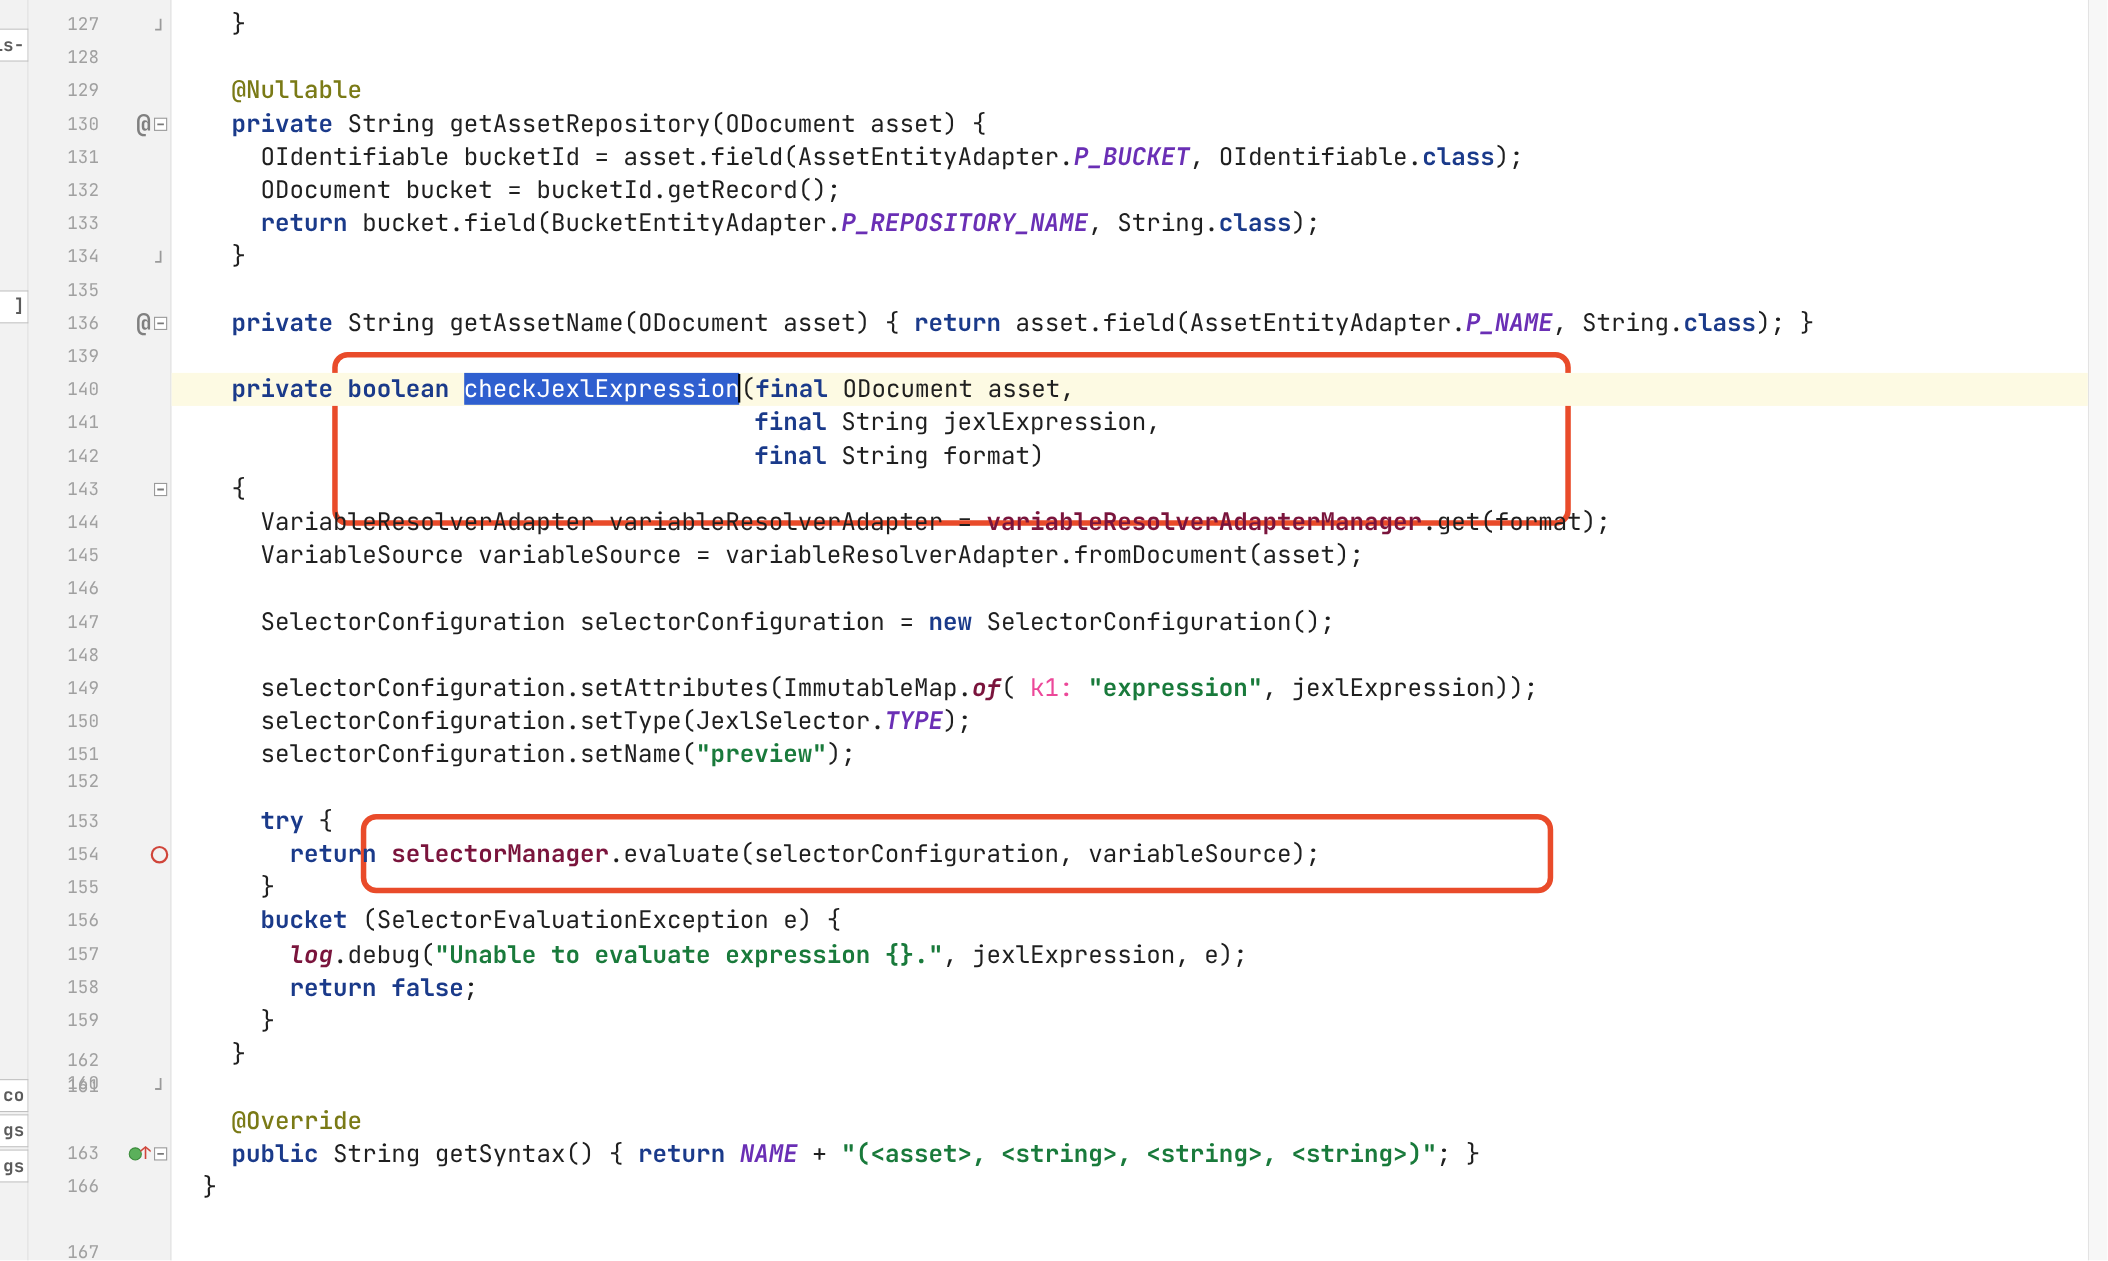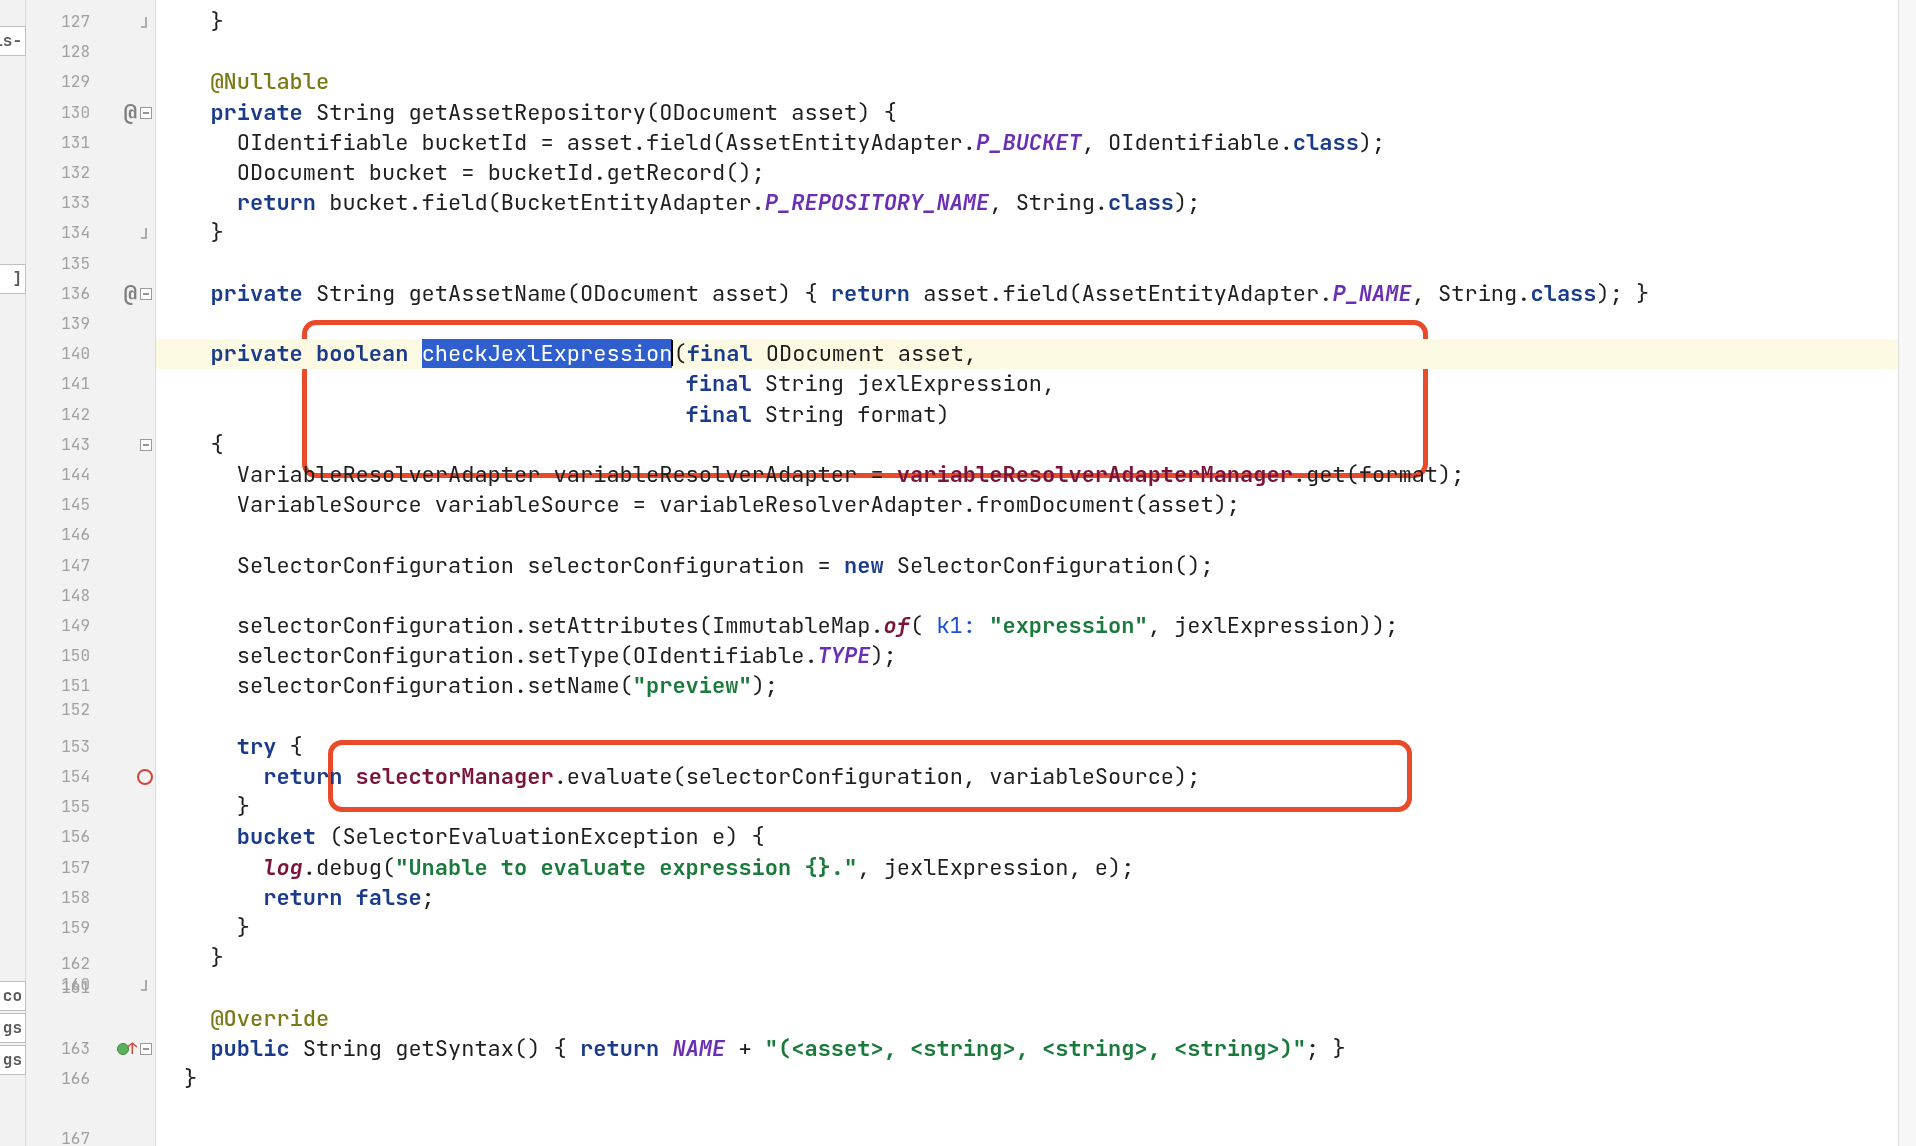--- a/index.html
+++ b/index.html
@@ -65,21 +65,21 @@
   }
   .code-row.hl { background: #fdfae3; }
 
   .t-kw    { color: #1a3a8a; font-weight: 700; }
   .t-ann   { color: #7a7a16; font-weight: 500; }
   .t-type  { color: #1f1f1f; }
   .t-field { color: #7a143c; font-weight: 600; }
   .t-fieldi{ color: #7a143c; font-style: italic; font-weight: 600; }
   .t-const { color: #6a2fb5; font-style: italic; font-weight: 600; }
   .t-str   { color: #197a3b; font-weight: 700; }
-  .t-hint  { color: #1d4ed8; }
+  .t-hint  { color: #ec4899; }
   .t-plain { color: #1f1f1f; }
 
   .sel-token {
     background: #2f5fcf; color: #ffffff; padding: 0 0px;
   }
   .caret-block {
     display:inline-block; width: 2px; height: 26px; background:#000; vertical-align: -5px; margin-left:-1px;
   }
 
   .hi-box {
@@ -332,21 +332,21 @@
       <div class="code-row hl" style="top: 339.2px;"><span class="t-plain">  </span><span class="t-kw">private</span><span class="t-plain"> </span><span class="t-kw">boolean</span><span class="t-plain"> </span><span class="sel-token">checkJexlExpression</span><span class="caret-block"></span><span class="t-plain">(</span><span class="t-kw">final</span><span class="t-plain"> </span><span class="t-type">ODocument</span><span class="t-plain"> asset,</span></div>
       <div class="code-row" style="top: 369.4px;"><span class="t-plain">                                      </span><span class="t-kw">final</span><span class="t-plain"> </span><span class="t-type">String</span><span class="t-plain"> jexlExpression,</span></div>
       <div class="code-row" style="top: 399.6px;"><span class="t-plain">                                      </span><span class="t-kw">final</span><span class="t-plain"> </span><span class="t-type">String</span><span class="t-plain"> format)</span></div>
       <div class="code-row" style="top: 429.8px;"><span class="t-plain">  {</span></div>
       <div class="code-row" style="top: 460px;"><span class="t-plain">    </span><span class="t-type">VariableResolverAdapter</span><span class="t-plain"> variableResolverAdapter = </span><span class="t-field">variableResolverAdapterManager</span><span class="t-plain">.get(format);</span></div>
       <div class="code-row" style="top: 490.2px;"><span class="t-plain">    </span><span class="t-type">VariableSource</span><span class="t-plain"> variableSource = variableResolverAdapter.fromDocument(asset);</span></div>
       <div class="code-row" style="top: 520.4px;"></div>
       <div class="code-row" style="top: 550.6px;"><span class="t-plain">    </span><span class="t-type">SelectorConfiguration</span><span class="t-plain"> selectorConfiguration = </span><span class="t-kw">new</span><span class="t-plain"> SelectorConfiguration();</span></div>
       <div class="code-row" style="top: 580.8px;"></div>
       <div class="code-row" style="top: 611px;"><span class="t-plain">    selectorConfiguration.setAttributes(ImmutableMap.</span><span class="t-fieldi">of</span><span class="t-plain">( </span><span class="t-hint">k1:</span><span class="t-plain"> </span><span class="t-str">"expression"</span><span class="t-plain">, jexlExpression));</span></div>
-      <div class="code-row" style="top: 641.2px;"><span class="t-plain">    selectorConfiguration.setType(OIdentifiable.</span><span class="t-const">TYPE</span><span class="t-plain">);</span></div>
+      <div class="code-row" style="top: 641.2px;"><span class="t-plain">    selectorConfiguration.setType(JexlSelector.</span><span class="t-const">TYPE</span><span class="t-plain">);</span></div>
       <div class="code-row" style="top: 671.4px;"><span class="t-plain">    selectorConfiguration.setName(</span><span class="t-str">"preview"</span><span class="t-plain">);</span></div>
       <div class="code-row" style="top: 701.6px;"></div>
       <div class="code-row" style="top: 731.8px;"><span class="t-plain">    </span><span class="t-kw">try</span><span class="t-plain"> {</span></div>
       <div class="code-row" style="top: 762px;"><span class="t-plain">      </span><span class="t-kw">return</span><span class="t-plain"> </span><span class="t-field">selectorManager</span><span class="t-plain">.evaluate(selectorConfiguration, variableSource);</span></div>
       <div class="code-row" style="top: 792.2px;"><span class="t-plain">    }</span></div>
       <div class="code-row" style="top: 822.4px;"><span class="t-plain">    </span><span class="t-kw">bucket</span><span class="t-plain"> (SelectorEvaluationException e) {</span></div>
       <div class="code-row" style="top: 852.6px;"><span class="t-plain">      </span><span class="t-fieldi">log</span><span class="t-plain">.debug(</span><span class="t-str">"Unable to evaluate expression {}."</span><span class="t-plain">, jexlExpression, e);</span></div>
       <div class="code-row" style="top: 882.8px;"><span class="t-plain">      </span><span class="t-kw">return false</span><span class="t-plain">;</span></div>
       <div class="code-row" style="top: 913px;"><span class="t-plain">    }</span></div>
       <div class="code-row" style="top: 943.2px;"><span class="t-plain">  }</span></div>

